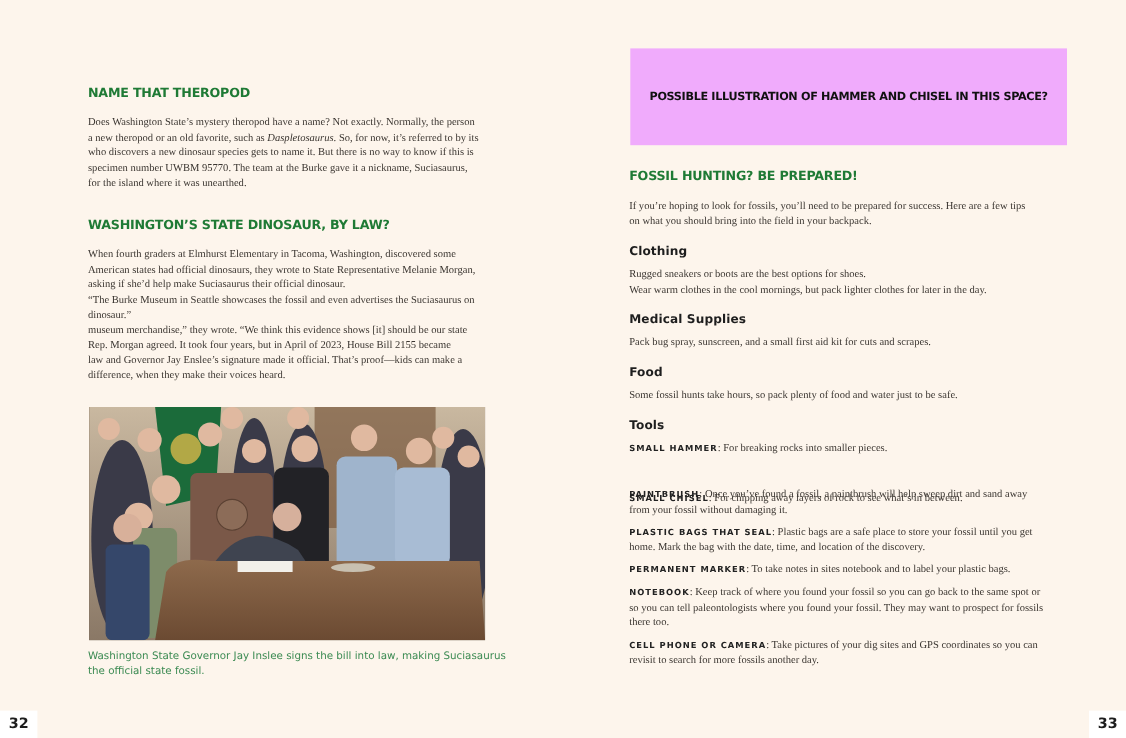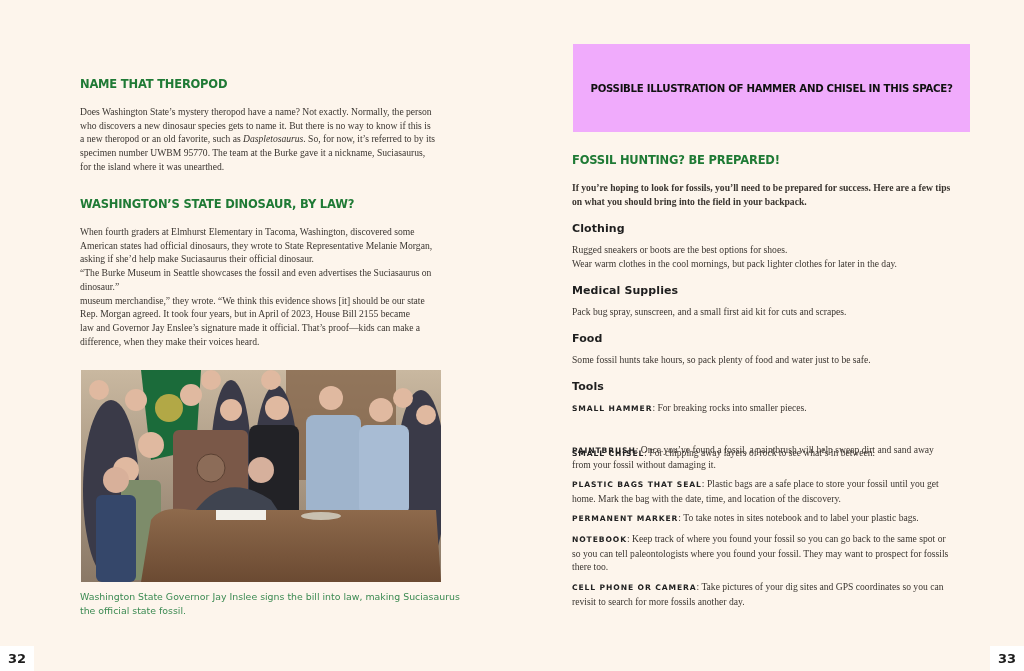--- a/index.html
+++ b/index.html
@@ -69,22 +69,22 @@
     font-size:7.6px; letter-spacing:0.9px; text-transform:uppercase; color:#222;
   }
 </style>
 </head>
 <body>
 
 <div class="page page-left">
   <div class="green-head" style="left:80px; top:77px;">Name That Theropod</div>
   <div class="body-text" style="left:80px; top:105px; width:400px;">
     <p>Does Washington State’s mystery theropod have a name? Not exactly. Normally, the person</p>
+    <p><span>a new theropod or an old favorite, such as </span><i>Daspletosaurus</i><span>. So, for now, it’s referred to by its</span></p>
     <p>who discovers a new dinosaur species gets to name it. But there is no way to know if this is</p>
-    <p><span>a new theropod or an old favorite, such as </span><i>Daspletosaurus</i><span>. So, for now, it’s referred to by its</span></p>
     <p>specimen number UWBM 95770. The team at the Burke gave it a nickname, Suciasaurus,</p>
     <p>for the island where it was unearthed.</p>
   </div>
 
   <div class="green-head" style="left:80px; top:197px;">Washington’s State Dinosaur, By Law?</div>
   <div class="body-text" style="left:80px; top:225px; width:410px;">
     <p>When fourth graders at Elmhurst Elementary in Tacoma, Washington, discovered some</p>
     <p>American states had official dinosaurs, they wrote to State Representative Melanie Morgan,</p>
     <p>asking if she’d help make Suciasaurus their official dinosaur.</p>
     <p>“The Burke Museum in Seattle showcases the fossil and even advertises the Suciasaurus on</p>
@@ -156,21 +156,21 @@
   <div class="page-num" style="left:0;">32</div>
 </div>
 
 <div class="page page-right" style="left:0; width:1024px;">
   <div class="yellow-box">
     <span>Possible illustration of hammer and chisel in this space?</span>
   </div>
 
   <div class="green-head" style="left:572px; top:153px;">Fossil Hunting? Be Prepared!</div>
 
-  <div class="body-text" style="left:572px; top:181px; width:400px;font-weight:bold;">
+  <div class="body-text" style="left:572px; top:181px; width:400px;">
     <p>If you’re hoping to look for fossils, you’ll need to be prepared for success. Here are a few tips</p>
     <p>on what you should bring into the field in your backpack.</p>
   </div>
 
   <div class="sub-head" style="top:222px;">Clothing</div>
   <div class="body-text" style="left:572px; top:243px; width:400px;">
     <p>Rugged sneakers or boots are the best options for shoes.</p>
     <p>Wear warm clothes in the cool mornings, but pack lighter clothes for later in the day.</p>
   </div>
 

